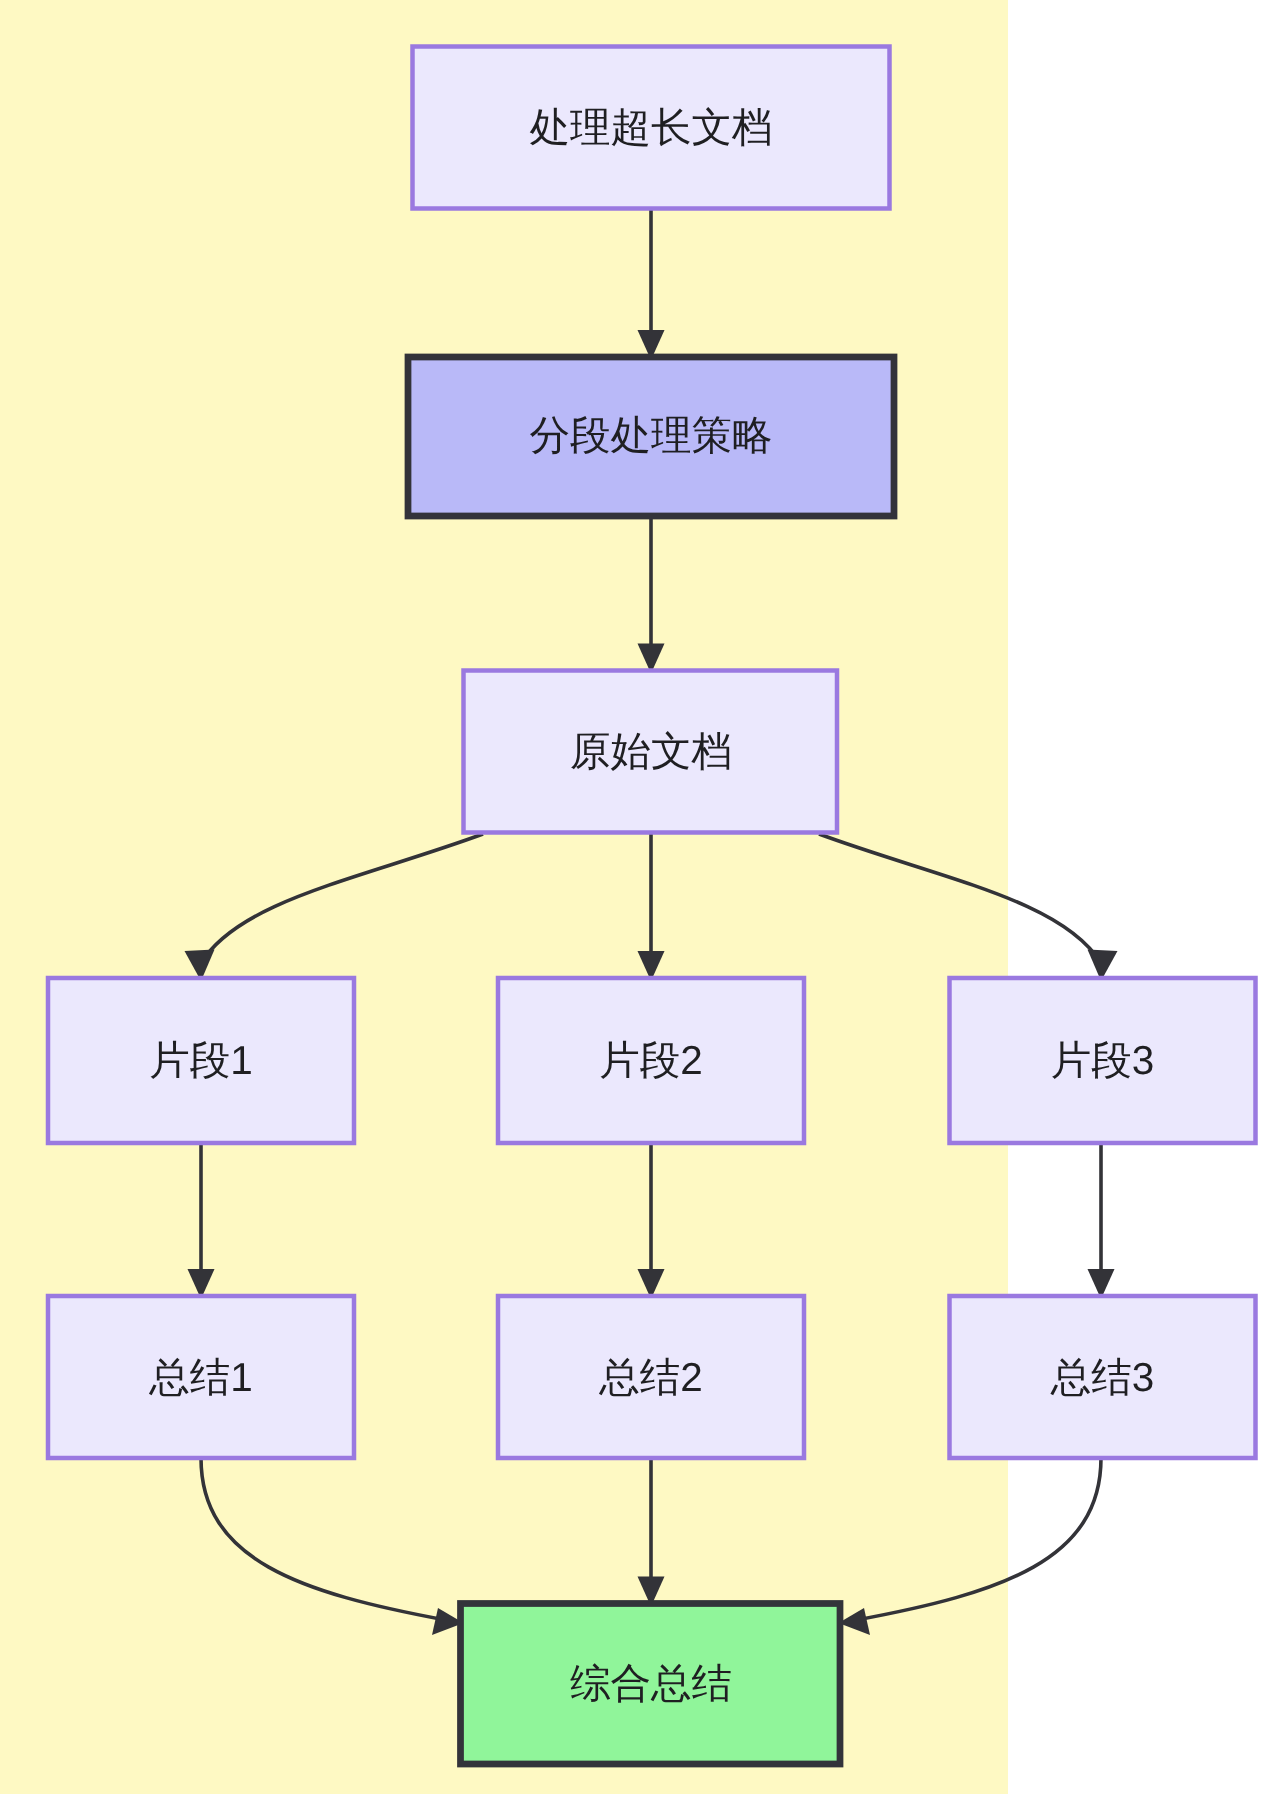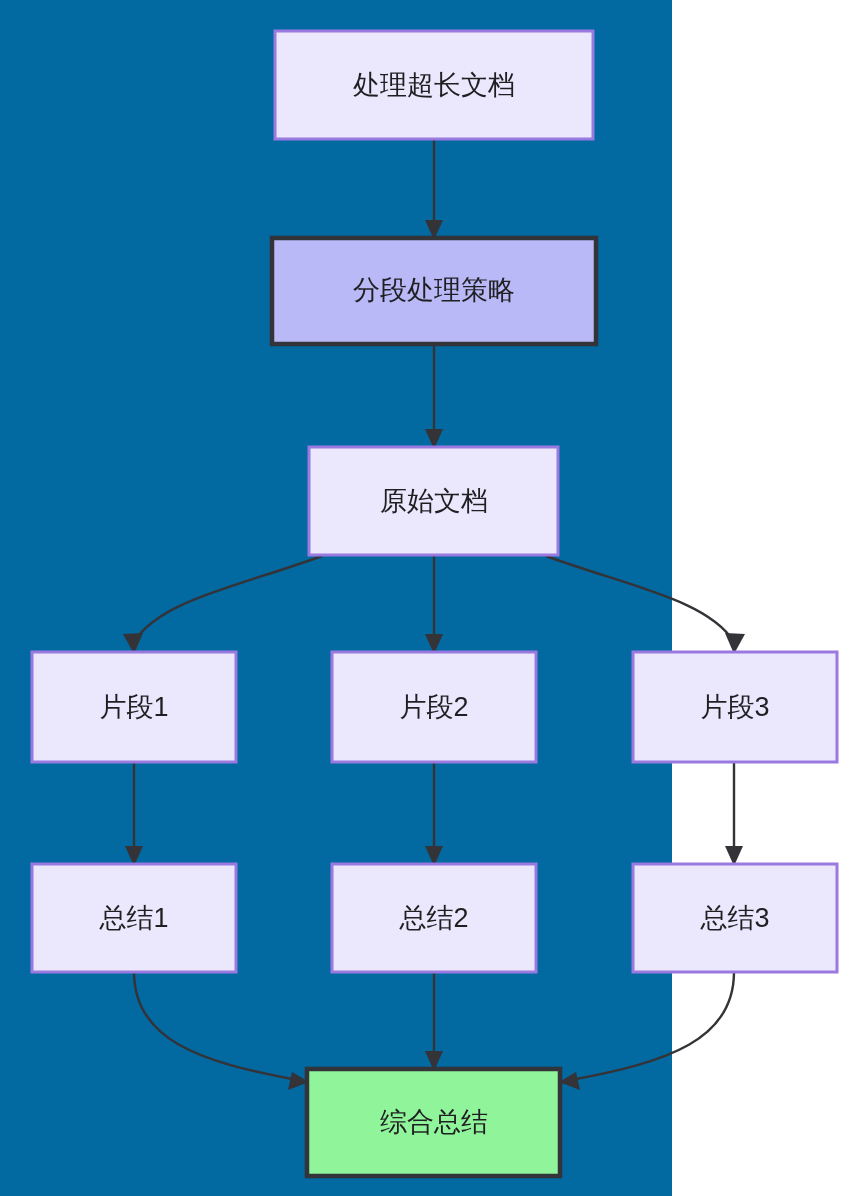--- a/index.html
+++ b/index.html
@@ -10,21 +10,21 @@
   body {
     width: 852px;
     height: 1196px;
     font-family: "Liberation Sans", "DejaVu Sans", sans-serif;
     overflow: hidden;
   }
   #flowchart-root {
     position: relative;
     width: 672px;
     height: 1196px;
-    background: #0369a1;
+    background: #fef9c3;
   }
   svg.diagram-canvas {
     position: absolute;
     top: 0;
     left: 0;
     width: 852px;
     height: 1196px;
   }
   .node-rect {
     stroke-linejoin: miter;

